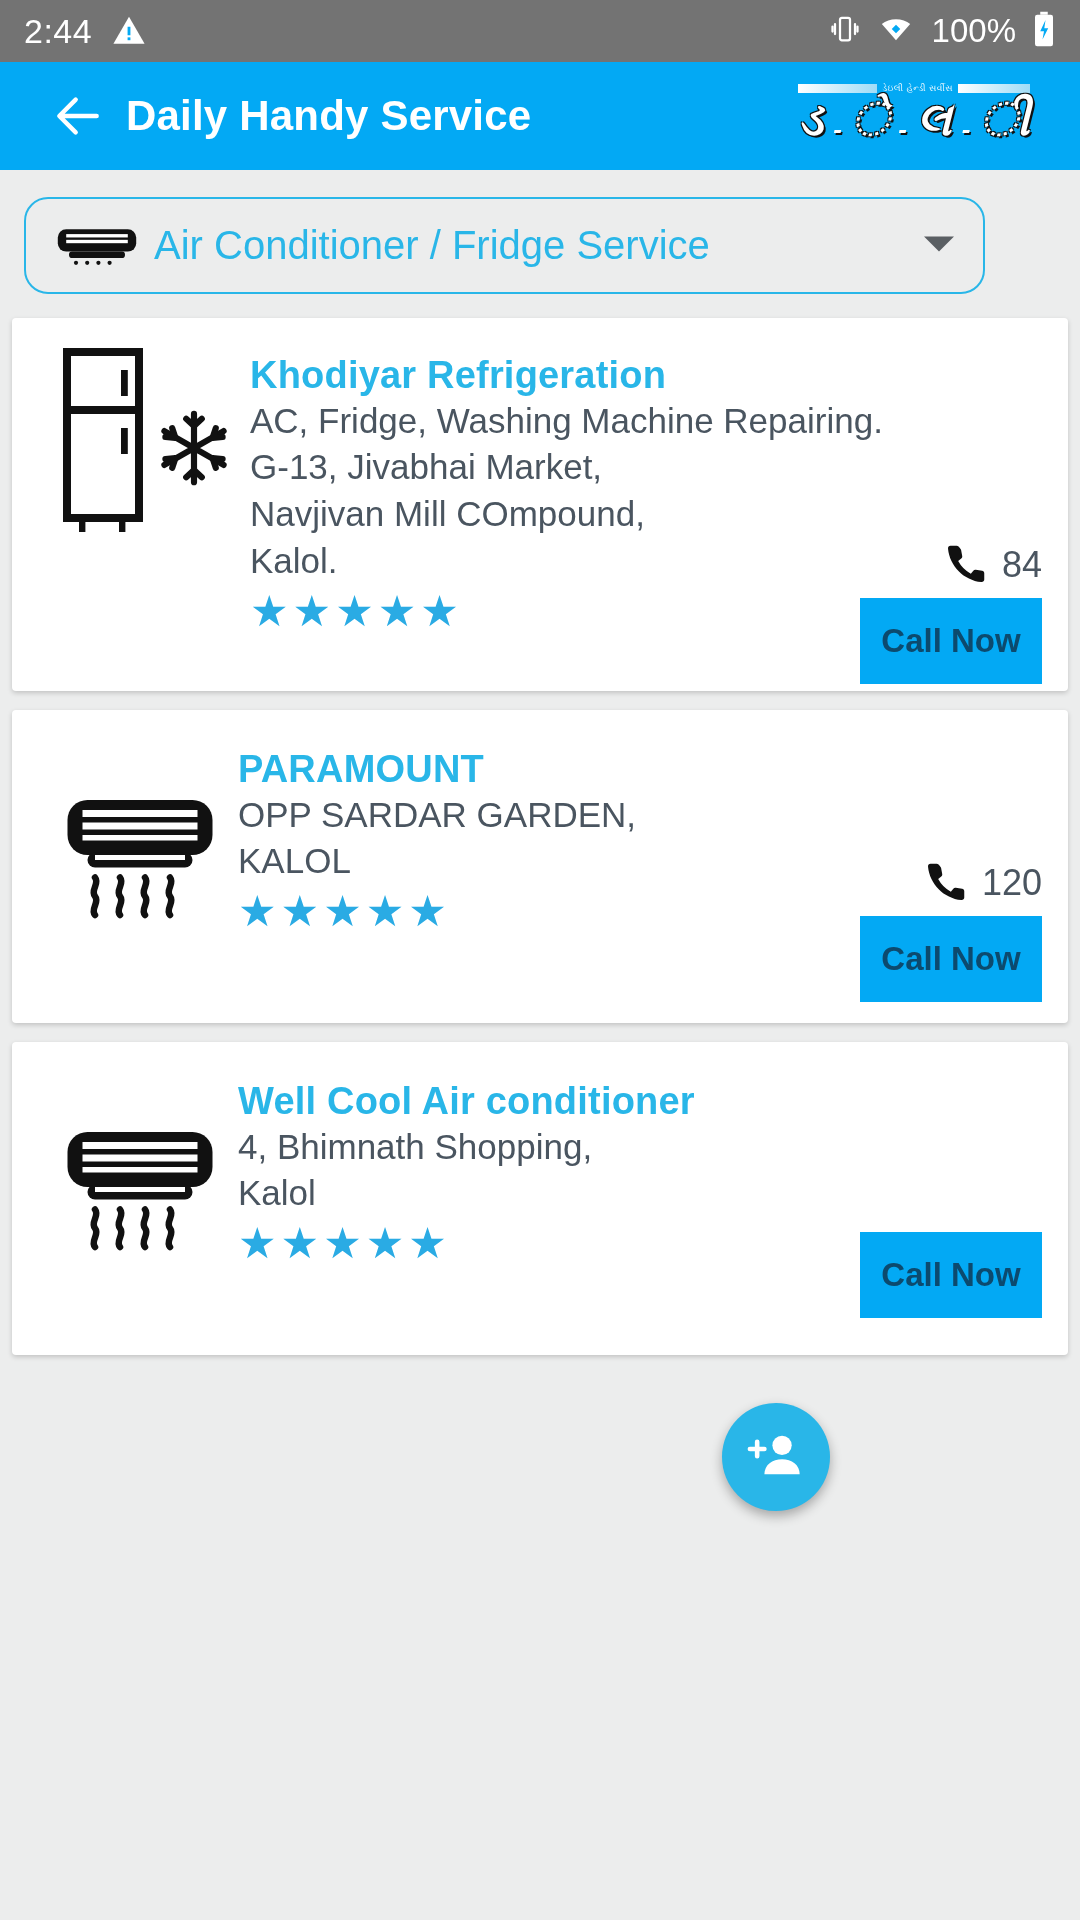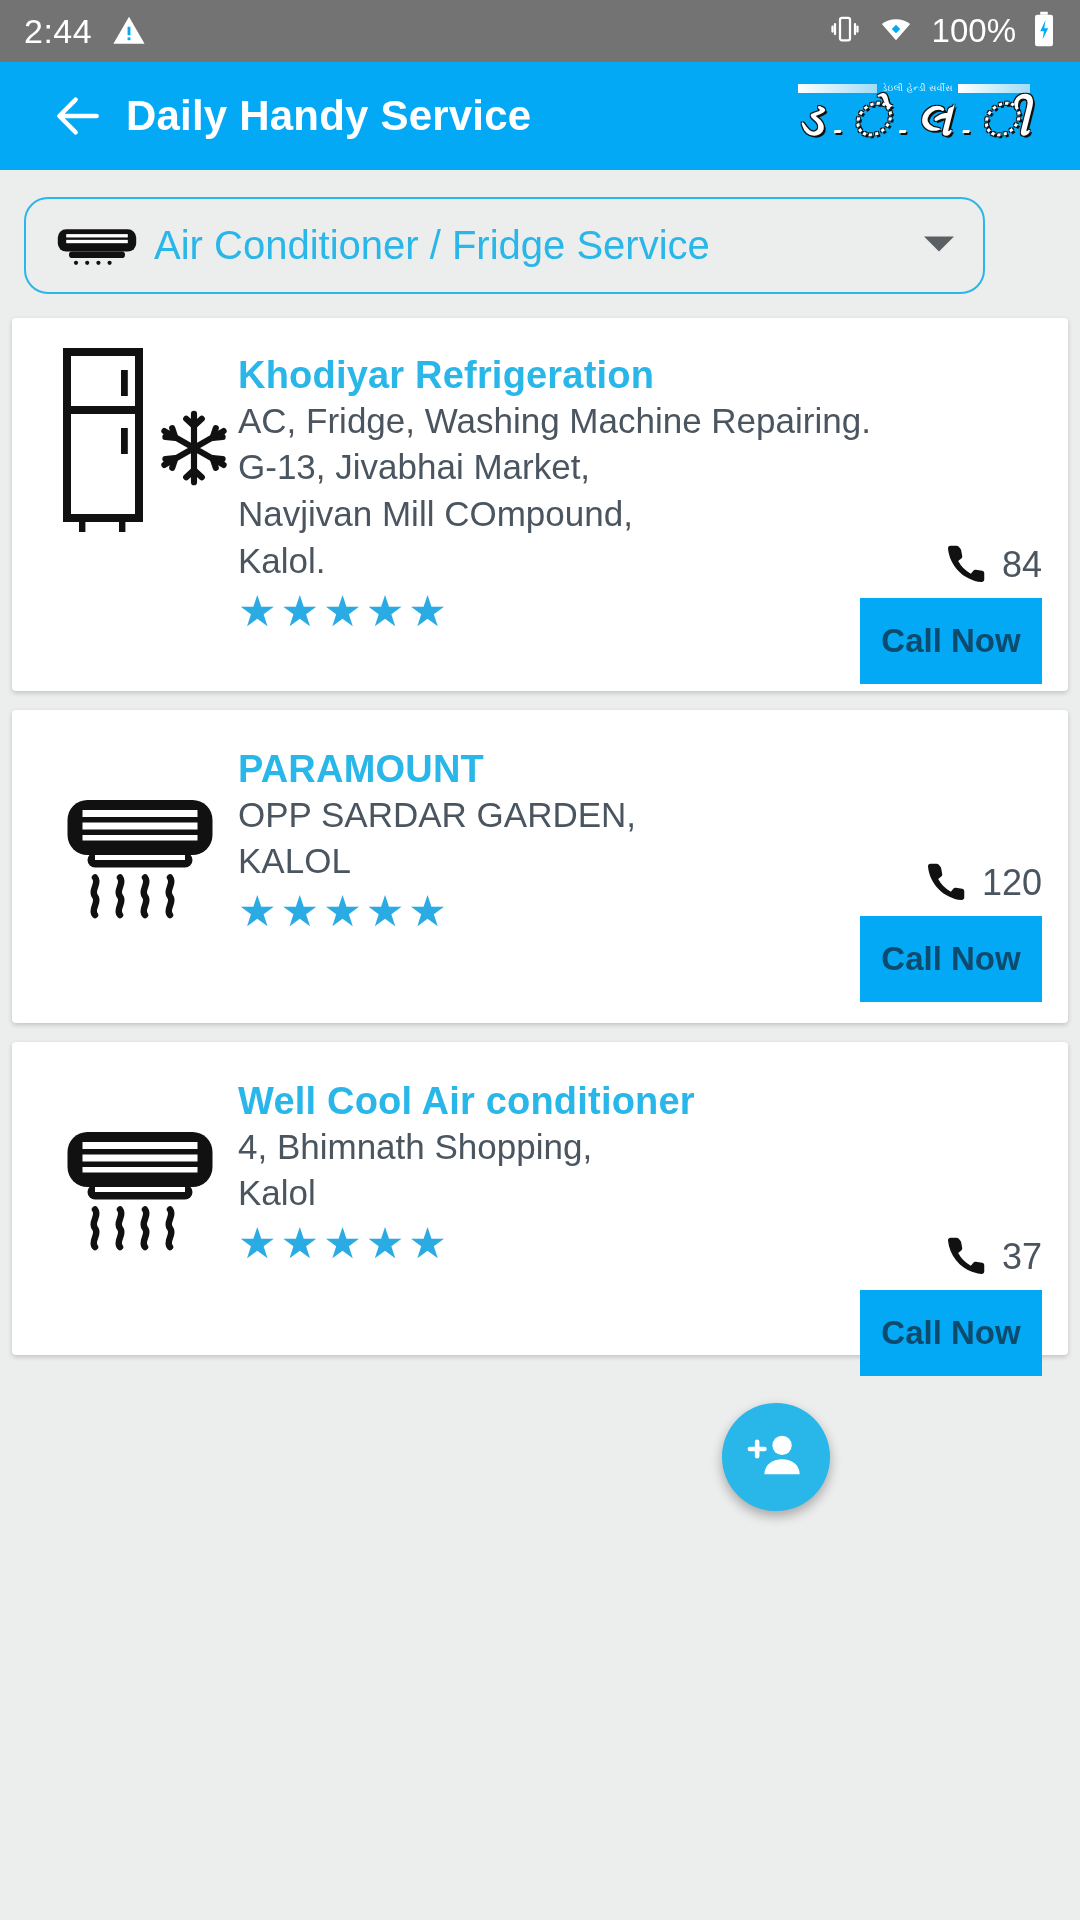--- a/index.html
+++ b/index.html
@@ -197,21 +197,21 @@
         <svg width="78" height="78" viewBox="0 0 24 24" style="margin-left:6px; margin-top:14px;">
           <g stroke="#111" stroke-width="1.9" stroke-linecap="round">
             <path d="M12 1.5v21M2.9 6.8l18.2 10.4M2.9 17.2L21.1 6.8"></path>
             <path d="M12 5.2 9.6 3M12 5.2 14.4 3M12 18.8 9.6 21M12 18.8 14.4 21"></path>
             <path d="M6.3 8.9 3.2 8.6M6.3 8.9 5.3 5.9M17.7 15.1 20.8 15.4M17.7 15.1 18.7 18.1"></path>
             <path d="M6.3 15.1 5.3 18.1M6.3 15.1 3.2 15.4M17.7 8.9 18.7 5.9M17.7 8.9 20.8 8.6"></path>
           </g>
         </svg>
       </span>
 
-      <span class="biz-text" style="left:226px; top:36px;">
+      <span class="biz-text" style="left:238px; top:36px;">
         <div class="biz-name">Khodiyar Refrigeration</div>
         <div class="biz-addr">AC, Fridge, Washing Machine Repairing.</div>
         <div class="biz-addr">G-13, Jivabhai Market,</div>
         <div class="biz-addr">Navjivan Mill COmpound,</div>
         <div class="biz-addr">Kalol.</div>
         <div class="stars">
           <span class="star">★</span>
           <span class="star">★</span>
           <span class="star">★</span>
           <span class="star">★</span>
@@ -305,28 +305,20 @@
         <div class="stars">
           <span class="star">★</span>
           <span class="star">★</span>
           <span class="star">★</span>
           <span class="star">★</span>
           <span class="star">★</span>
         </div>
       </span>
 
       <span class="call-block" style="top:190px;">
-        <span class="call-count-row">
-          <span>
-            <svg width="46" height="46" viewBox="0 0 24 24">
-                <path d="M6.6 3H3.4c-.8 0-1.4.7-1.3 1.5C3 13.6 10.4 21 19.5 21.9c.8.1 1.5-.5 1.5-1.3v-3.2c0-.7-.5-1.2-1.1-1.3l-3.3-.6c-.5-.1-1 .1-1.3.5l-1.3 1.6a16 16 0 0 1-6.6-6.6l1.6-1.3c.4-.3.6-.8.5-1.3l-.6-3.3C7.8 3.5 7.3 3 6.6 3Z" fill="#111"></path>
-              </svg>
-          </span>
-          <span class="call-count">37</span>
-        </span>
         <button class="call-btn">Call Now</button>
       </span>
     </div>
   </div>
 
   <div class="fab">
     <span>
       <svg width="58" height="58" viewBox="0 0 24 24">
         <circle cx="14.5" cy="8" r="4" fill="#fff"></circle>
         <path d="M7.2 20c0-3.9 3.3-6.2 7.3-6.2s7.3 2.3 7.3 6.2Z" fill="#fff"></path>

